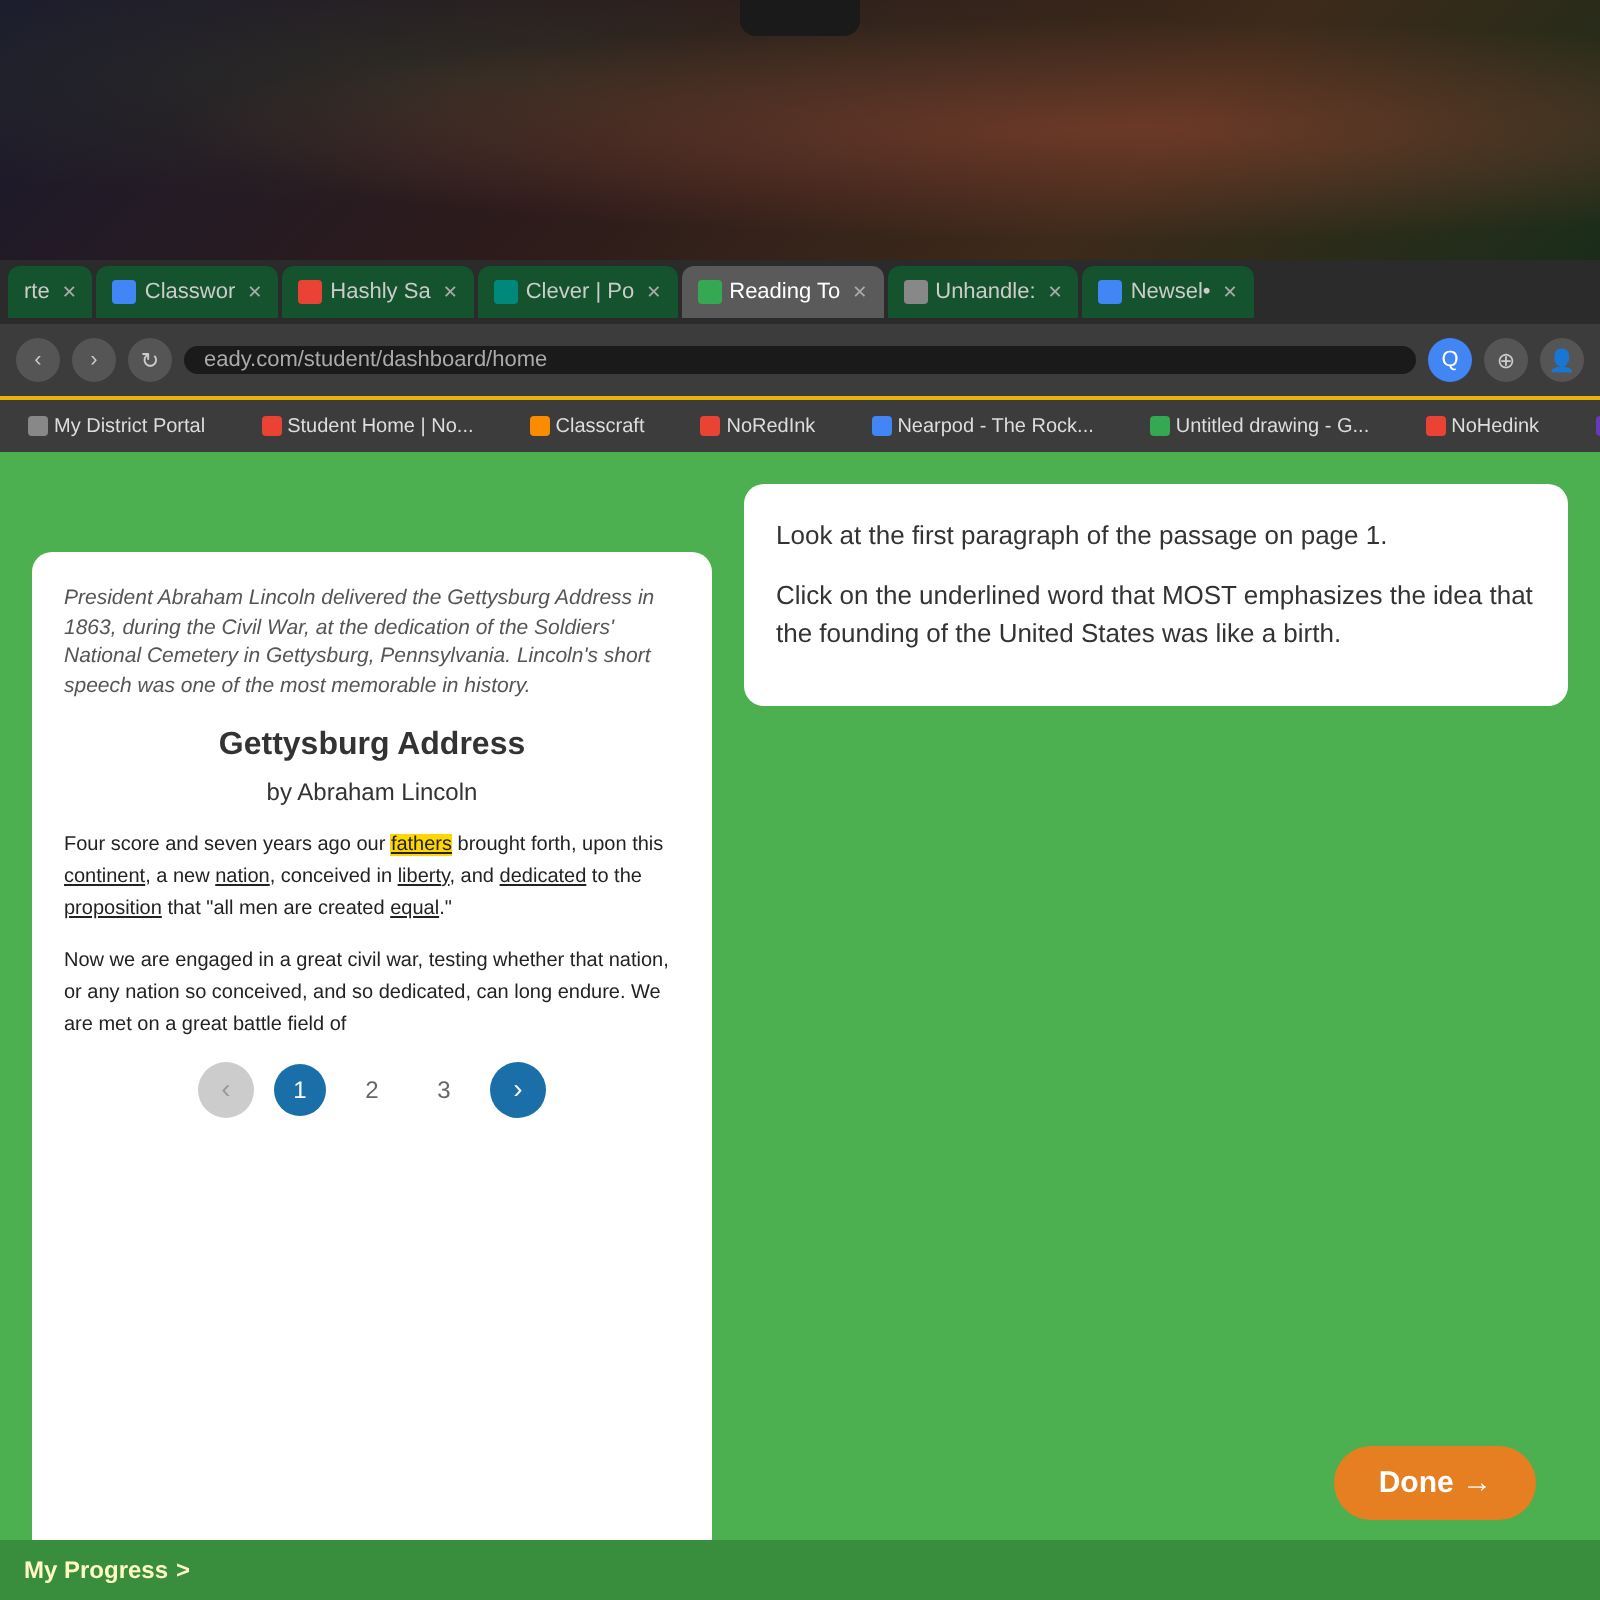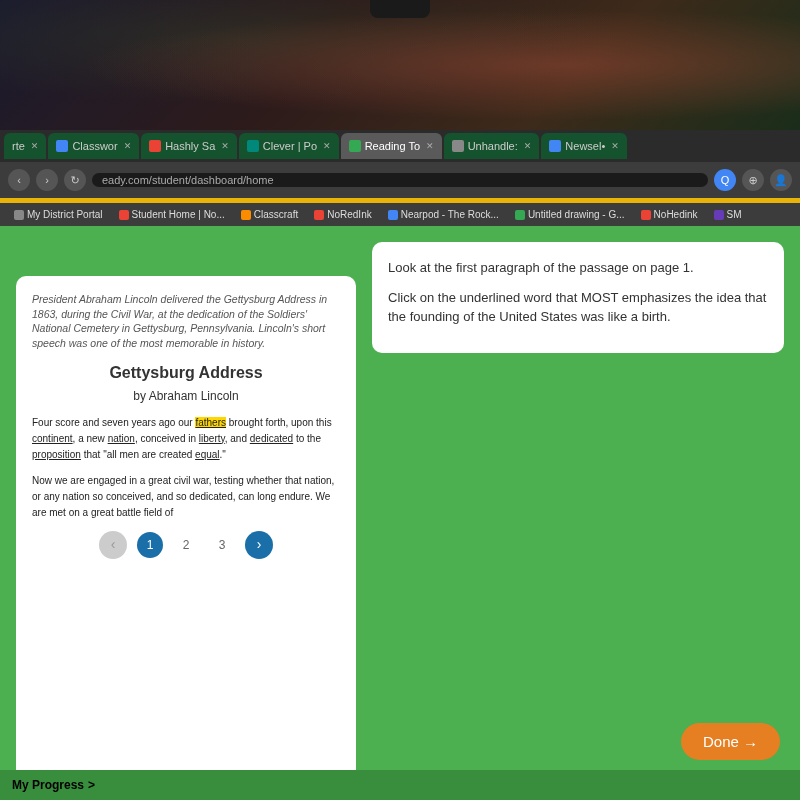--- a/index.html
+++ b/index.html
@@ -126,23 +126,23 @@
       flex-shrink: 0;
     }
 
     
     .bookmarks-bar {
       background: #3c3c3c;
       height: 28px;
       display: flex;
       align-items: center;
       padding: 0 8px;
-      gap: 4px;
-      overflow: hidden;
-      border-top: 5px solid #eab308;
+      gap: 16px;
+      overflow: hidden;
+      border-top: 2px solid #eab308;
     }
     .bookmark-item {
       display: flex;
       align-items: center;
       gap: 3px;
       padding: 2px 6px;
       border-radius: 4px;
       font-size: 10px;
       color: #ddd;
       cursor: pointer;
@@ -276,46 +276,46 @@
       align-self: flex-start;
     }
     .question-card p {
       margin-bottom: 10px;
     }
 
     
     .done-btn {
       position: absolute;
       bottom: 40px;
-      right: 20px;
+      right: 32px;
       background: #e67e22;
       color: white;
       border-radius: 24px;
       padding: 10px 22px;
       font-size: 15px;
-      font-weight: normal;
+      font-weight: bold;
       cursor: pointer;
       display: flex;
       align-items: center;
       gap: 6px;
     }
 
     
     .progress-bar {
       position: absolute;
       bottom: 0;
       left: 0;
       right: 0;
       height: 30px;
       background: #388e3c;
       display: flex;
       align-items: center;
       padding: 0 12px;
       font-size: 12px;
-      color: #000000;
+      color: #fef9c3;
       font-weight: bold;
     }
     .progress-bar-label {
       display: flex;
       align-items: center;
       gap: 4px;
     }
   </style>
 </head>
 <body>

